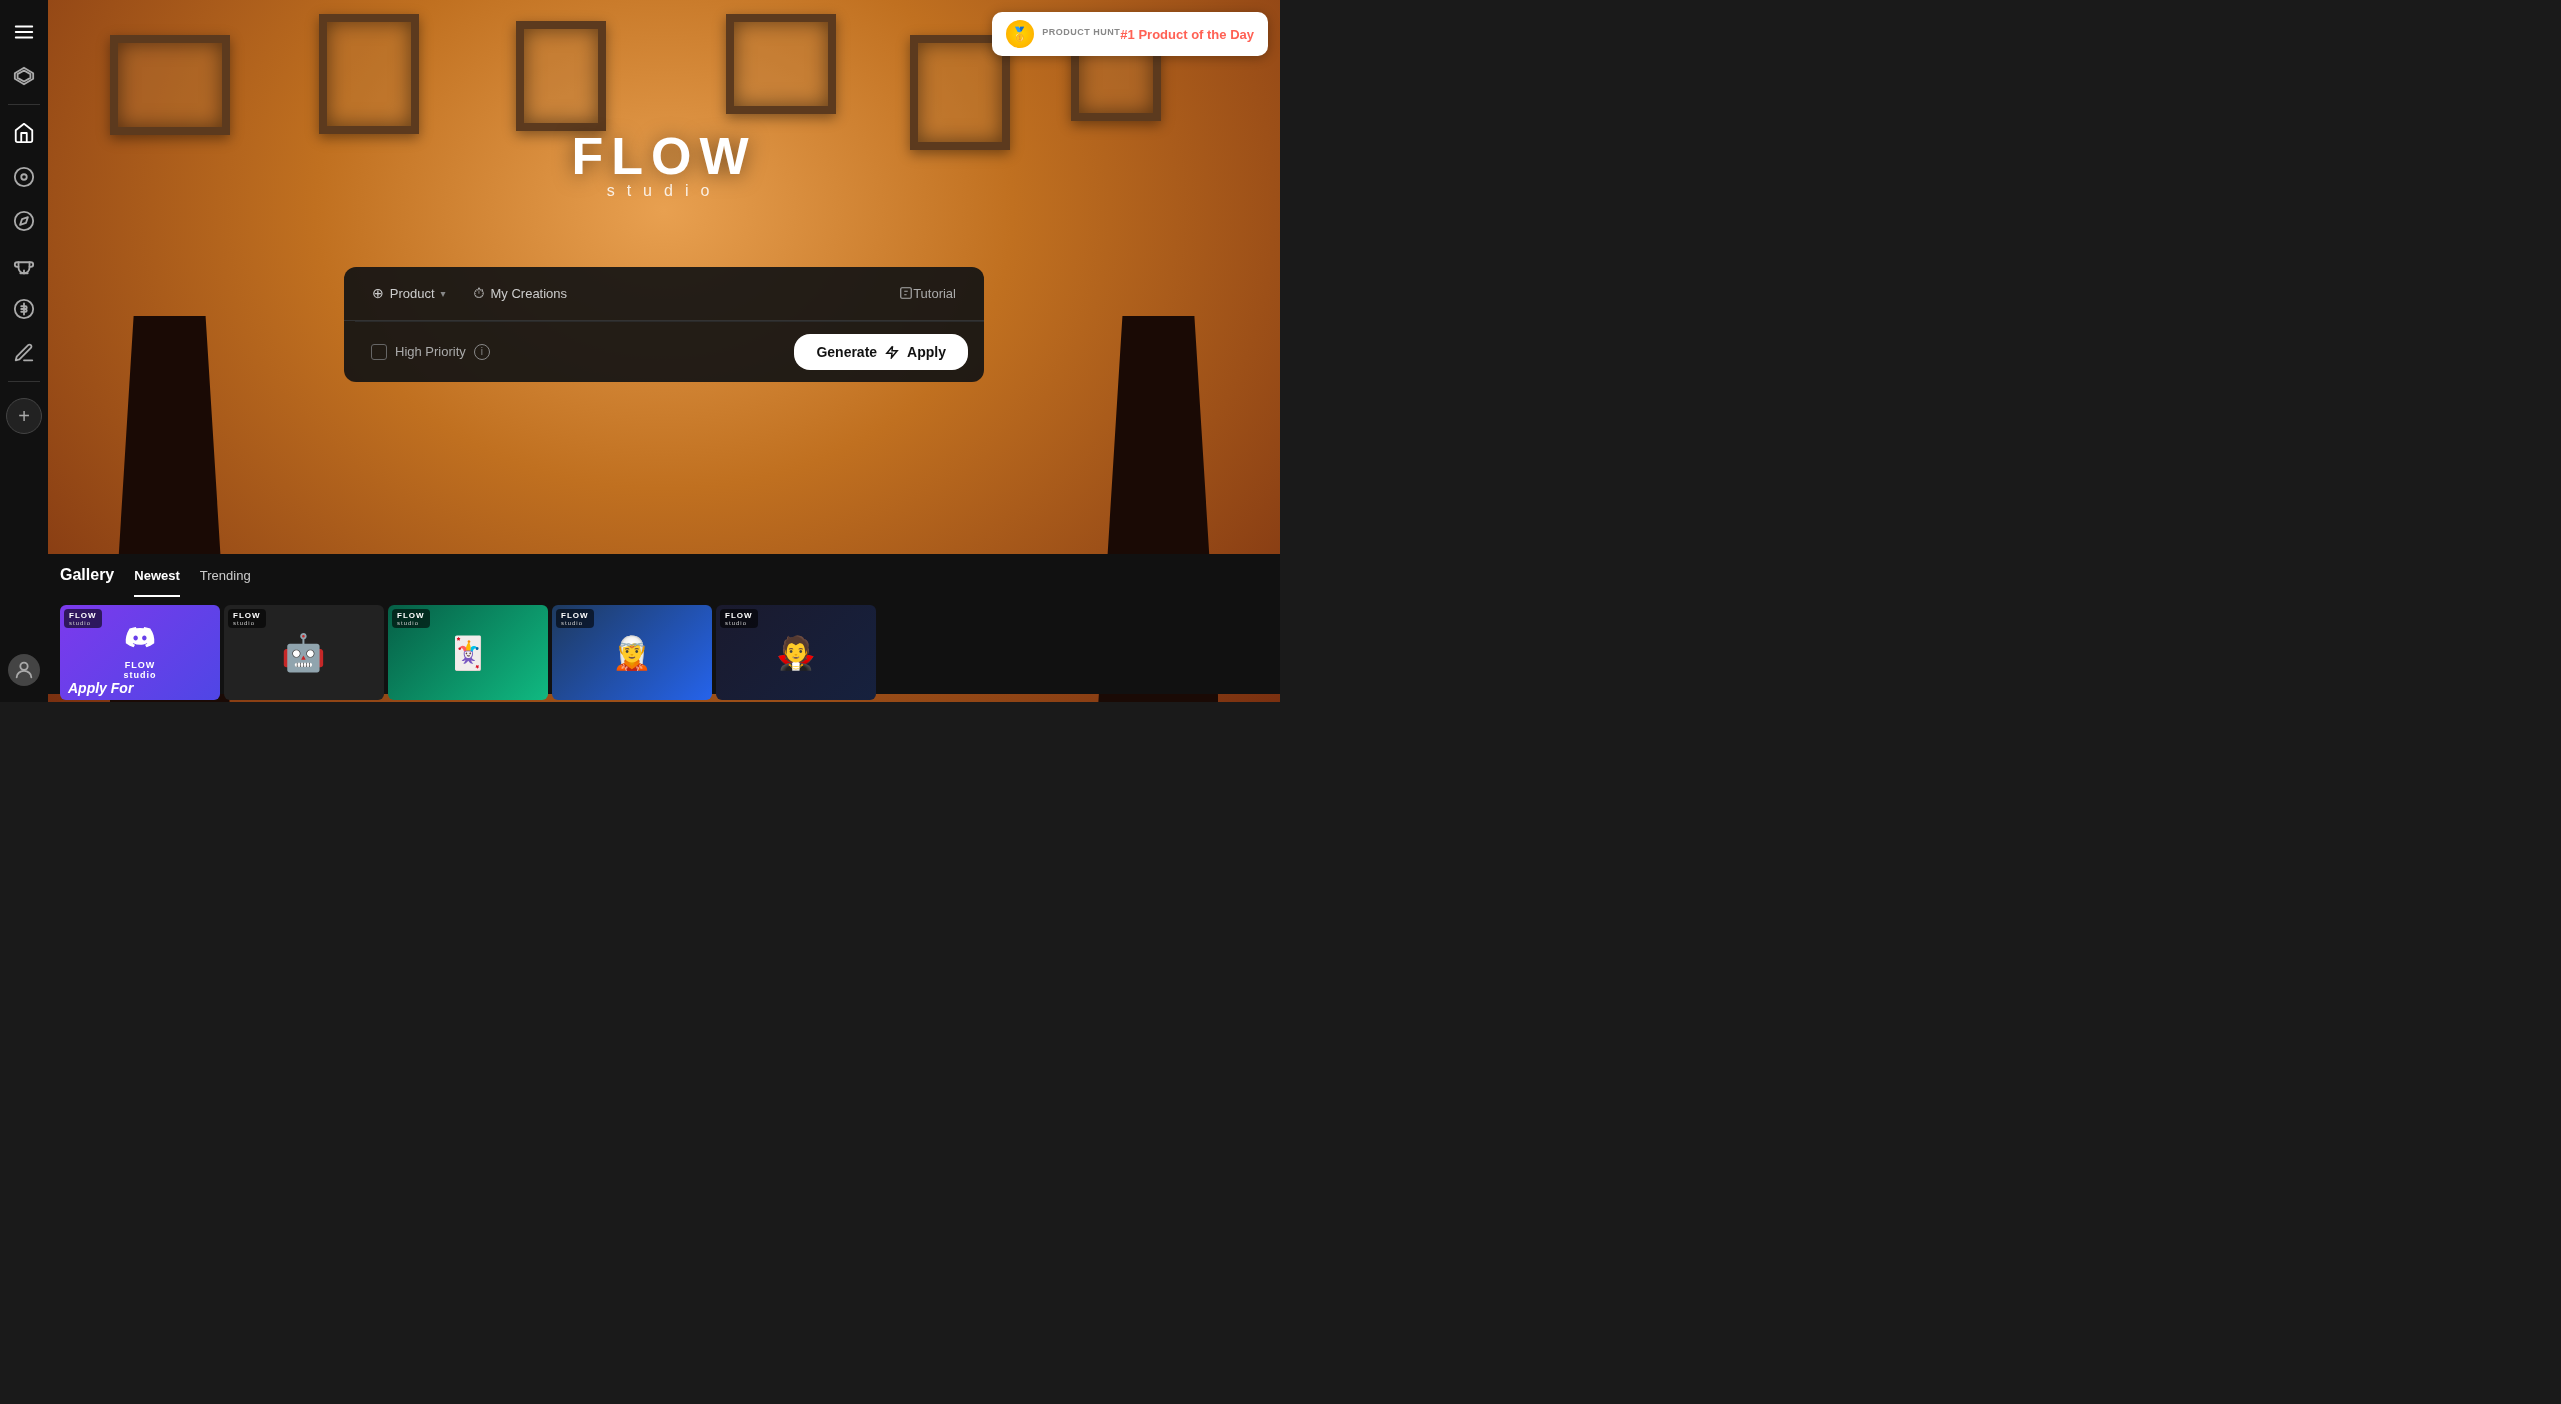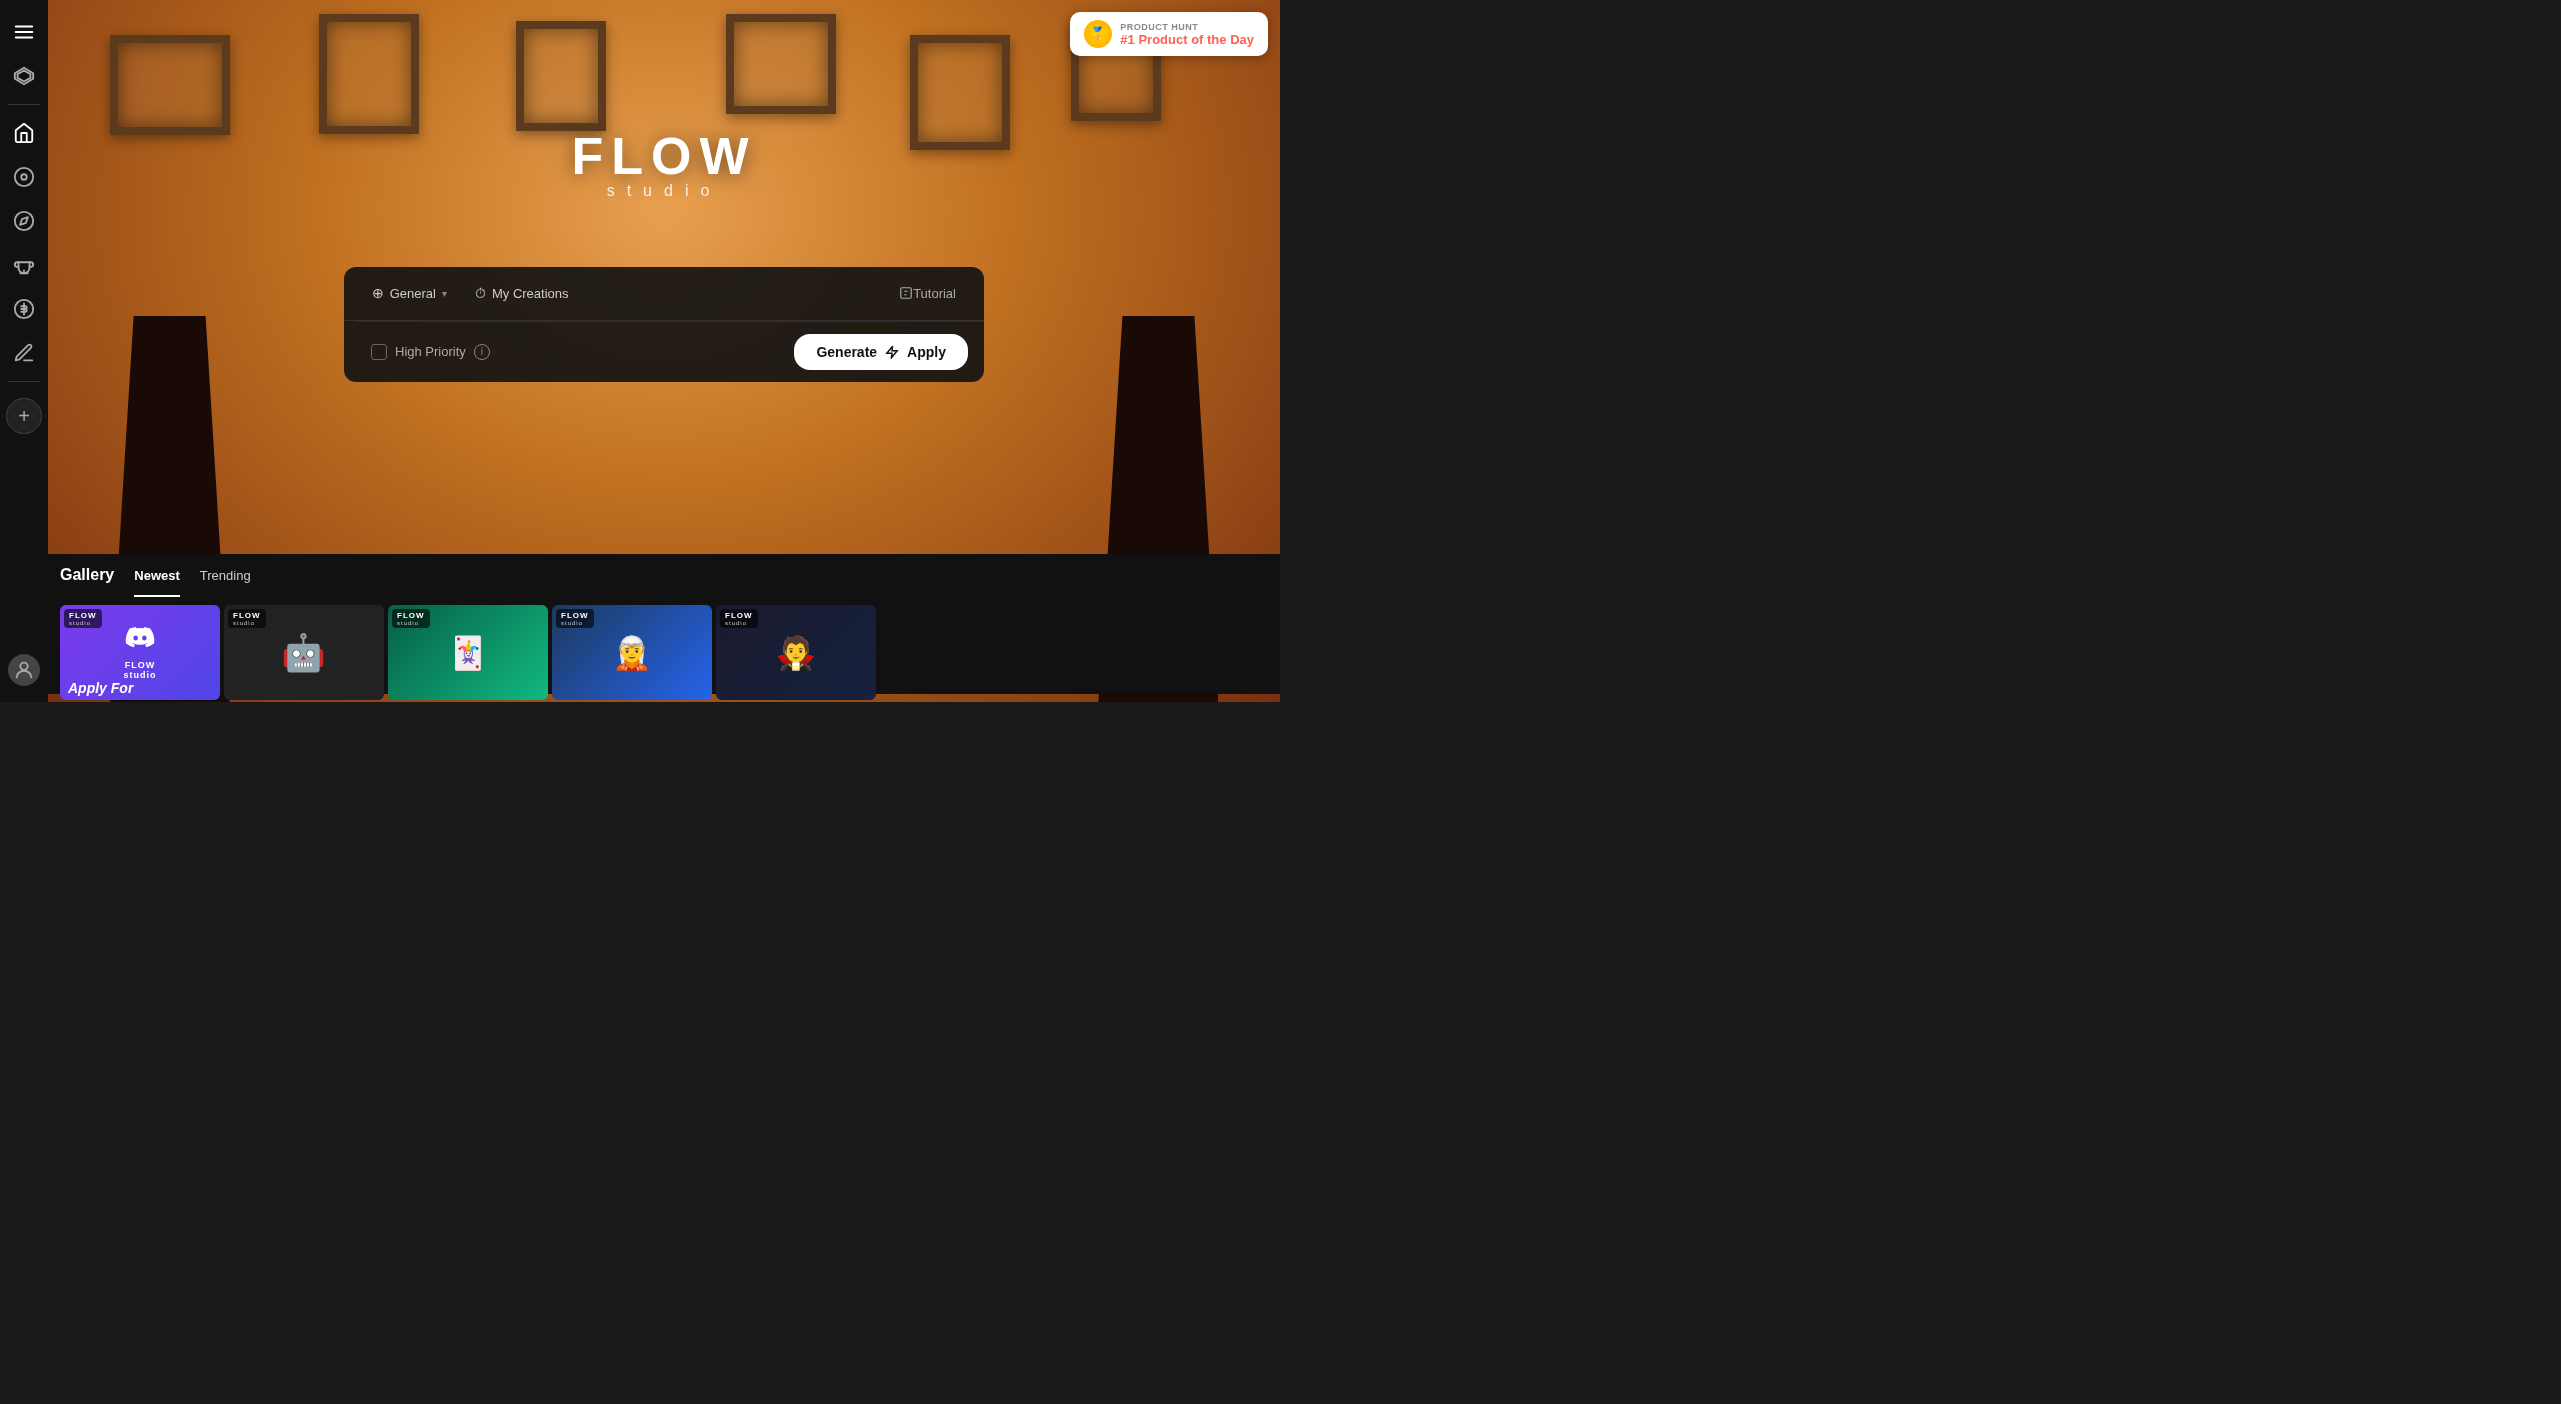--- a/index.html
+++ b/index.html
@@ -148,21 +148,21 @@
       height: 28px;
       background: radial-gradient(circle, #FFD700, #FFA500);
       border-radius: 50%;
       display: flex;
       align-items: center;
       justify-content: center;
       font-size: 14px;
     }
     .ph-text {
       display: flex;
-      flex-direction: column;
+      flex-direction: row;
     }
     .ph-label {
       font-size: 9px;
       color: #888;
       font-weight: 600;
       letter-spacing: 0.5px;
       text-transform: uppercase;
     }
     .ph-title {
       font-size: 13px;
@@ -560,21 +560,21 @@
     <div class="flow-logo-main">
       <span style="font-size: 52px; font-weight: 900; color: white; letter-spacing: 8px;">FLOW</span>
     </div>
     <div class="flow-logo-sub">studio</div>
   </div>
 
   <div class="creation-panel">
     <div class="panel-tabs">
       <div class="panel-tab">
         <span class="tab-icon">⊕</span>
-        <span>General</span>
+        <span>Product</span>
         <span class="chevron">▾</span>
       </div>
       <div class="panel-tab">
         <span class="tab-icon">⏱</span>
         <span>My Creations</span>
       </div>
       <div class="panel-tab-tutorial">
         <svg width="14" height="14" viewBox="0 0 24 24" fill="none" stroke="currentColor" stroke-width="2">
             <rect x="3" y="3" width="18" height="18" rx="2"></rect>
             <line x1="9" y1="9" x2="15" y2="9"></line>

